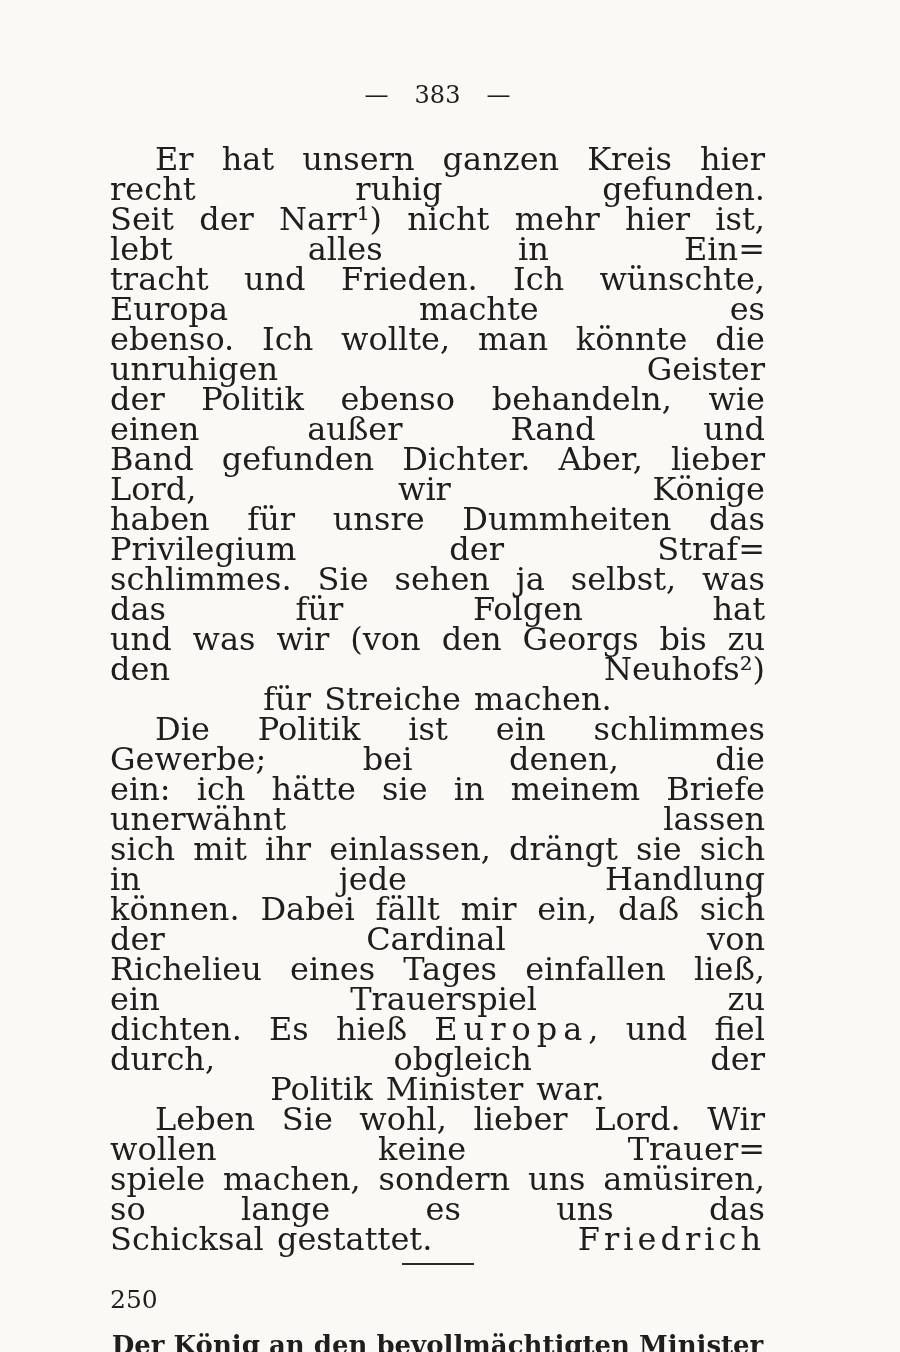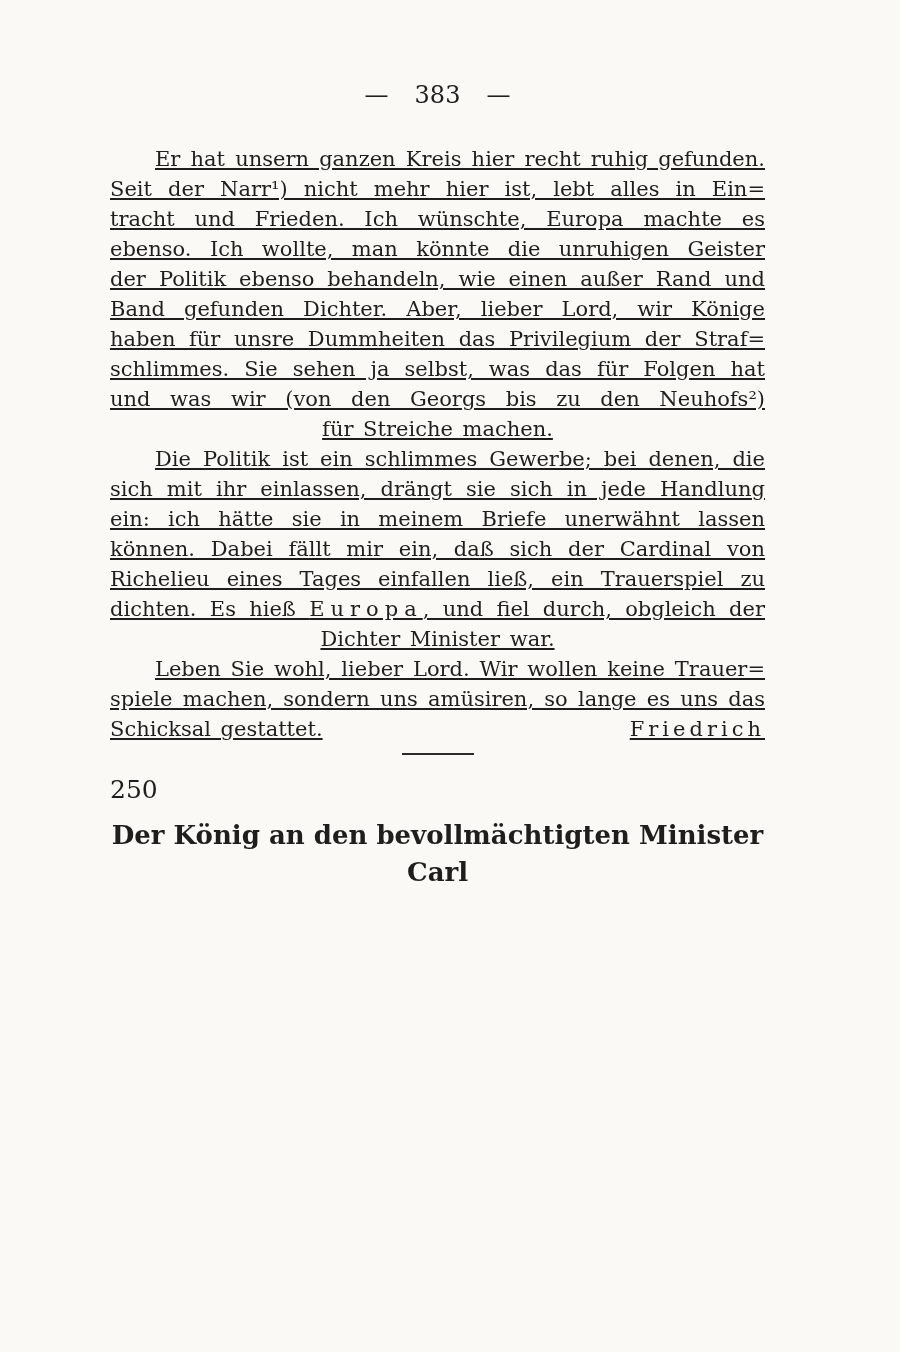--- a/index.html
+++ b/index.html
@@ -24,24 +24,23 @@
     margin-top: 82px;
     display: flex;
     justify-content: center;
     align-items: center;
     gap: 26px;
     font-size: 24px;
     line-height: 26px;
   }
   .pagenum-row .dash { letter-spacing: 0; }
   .para {
-    font-size: 21px;
+    font-size: 32px;
     line-height: 30px;
     word-spacing: 3px;
-    text-decoration: underline;
   }
   .jline { text-align: justify; text-align-last: justify; }
   .lline { text-align: center; }
   .ind { text-indent: 45px; }
   .p1 { margin-top: 36px; }
   .sig-row { display: flex; justify-content: space-between; }
   .signature { letter-spacing: 4px; }
   .sperr { letter-spacing: 6px; }
   .center-rule {
     width: 72px; height: 2px;
@@ -82,26 +81,26 @@
       <div class="jline">der Politik ebenso behandeln, wie einen außer Rand und</div>
       <div class="jline">Band gefunden Dichter. Aber, lieber Lord, wir Könige</div>
       <div class="jline">haben für unsre Dummheiten das Privilegium der Straf=</div>
       <div class="jline">schlimmes. Sie sehen ja selbst, was das für Folgen hat</div>
       <div class="jline">und was wir (von den Georgs bis zu den Neuhofs²)</div>
       <div class="lline">für Streiche machen.</div>
     </div>
 
     <div class="para">
       <div class="jline ind">Die Politik ist ein schlimmes Gewerbe; bei denen, die</div>
+      <div class="jline">ein: ich hätte sie in meinem Briefe unerwähnt lassen</div>
       <div class="jline">sich mit ihr einlassen, drängt sie sich in jede Handlung</div>
-      <div class="jline">ein: ich hätte sie in meinem Briefe unerwähnt lassen</div>
       <div class="jline">können. Dabei fällt mir ein, daß sich der Cardinal von</div>
       <div class="jline">Richelieu eines Tages einfallen ließ, ein Trauerspiel zu</div>
       <div class="jline"><span>dichten. Es hieß </span><span class="sperr">Europa</span><span>, und fiel durch, obgleich der</span></div>
-      <div class="lline">Dichter Minister war.</div>
+      <div class="lline">Politik Minister war.</div>
     </div>
 
     <div class="para">
       <div class="jline ind">Leben Sie wohl, lieber Lord. Wir wollen keine Trauer=</div>
       <div class="jline">spiele machen, sondern uns amüsiren, so lange es uns das</div>
       <div class="sig-row">
         <span>Schicksal gestattet.</span>
         <span class="signature">Friedrich</span>
       </div>
     </div>

